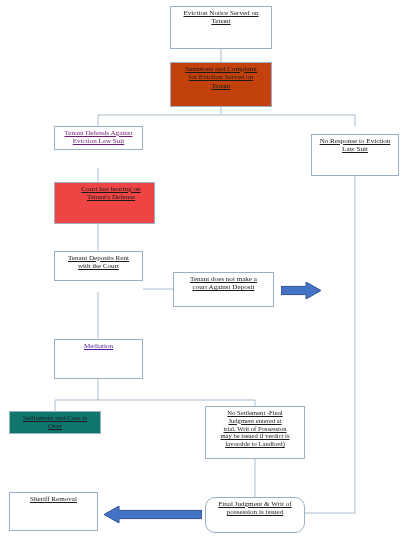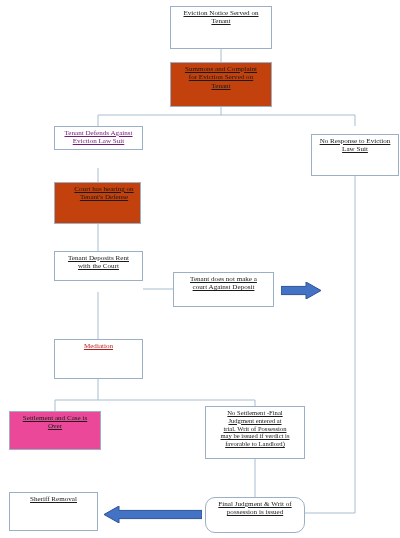--- a/index.html
+++ b/index.html
@@ -80,36 +80,36 @@
 Tenant</span>
       </div>
       <div class="node" style="left: 54px; top: 126px; width: 89px; height: 24px; border-color: rgb(155, 176, 196); background: rgb(255, 255, 255); color: #701a75;">
         <span class="node-label fs-small">Tenant Defends Against
 Eviction Law Suit</span>
       </div>
       <div class="node" style="left: 311px; top: 126px; width: 88px; height: 42px; border-color: rgb(155, 176, 196); background: rgb(255, 255, 255); color: rgb(26, 26, 26); margin-top: 8px;">
         <span class="node-label fs-small">No Response to Eviction
 Law Suit</span>
       </div>
-      <div class="node" style="left: 54px; top: 182px; width: 87px; height: 42px; border-color: rgb(155, 176, 196); background: #c2410c; color: rgb(26, 26, 26); padding-left: 16px;">
+      <div class="node" style="left: 54px; top: 182px; width: 101px; height: 42px; border-color: rgb(155, 176, 196); background: #ef4444; color: rgb(26, 26, 26); padding-left: 16px;">
         <span class="node-label fs-small">Court has hearing on
 Tenant's Defense</span>
       </div>
       <div class="node" style="left: 54px; top: 251px; width: 89px; height: 30px; border-color: rgb(155, 176, 196); background: rgb(255, 255, 255); color: rgb(26, 26, 26);">
         <span class="node-label fs-small">Tenant Deposits Rent
 with the Court</span>
       </div>
       <div class="node" style="left: 173px; top: 272px; width: 101px; height: 35px; border-color: rgb(155, 176, 196); background: rgb(255, 255, 255); color: rgb(26, 26, 26);">
         <span class="node-label fs-small">Tenant does not make a
 court Against Deposit</span>
       </div>
-      <div class="node" style="left: 54px; top: 339px; width: 89px; height: 40px; border-color: rgb(155, 176, 196); background: rgb(255, 255, 255); color: #b91c1c;">
+      <div class="node" style="left: 54px; top: 339px; width: 89px; height: 40px; border-color: rgb(155, 176, 196); background: rgb(255, 255, 255); color: #4c1d95;">
         <span class="node-label fs-small">Mediation</span>
       </div>
-      <div class="node" style="left: 9px; top: 411px; width: 92px; height: 39px; border-color: rgb(155, 176, 196); background: #ec4899; color: rgb(26, 26, 26);">
+      <div class="node" style="left: 9px; top: 411px; width: 92px; height: 23px; border-color: rgb(155, 176, 196); background: #0f766e; color: rgb(26, 26, 26);">
         <span class="node-label fs-small">Settlement and Case is
 Over</span>
       </div>
       <div class="node" style="left: 205px; top: 406px; width: 100px; height: 53px; border-color: rgb(155, 176, 196); background: rgb(255, 255, 255); color: rgb(26, 26, 26);">
         <span class="node-label fs-tiny">No Settlement -Final
 Judgment entered at
 trial. Writ of Possession
 may be issued if verdict is
 favorable to Landlord)</span>
       </div>

